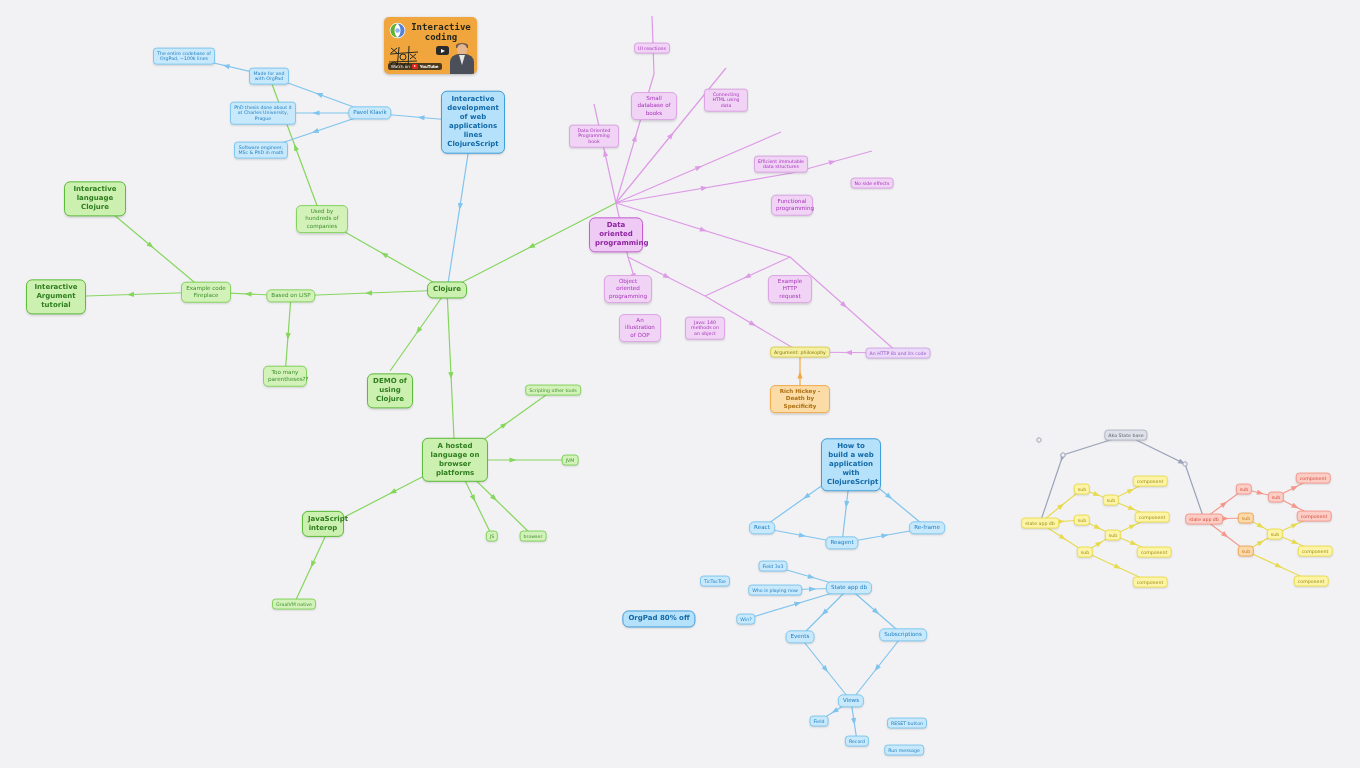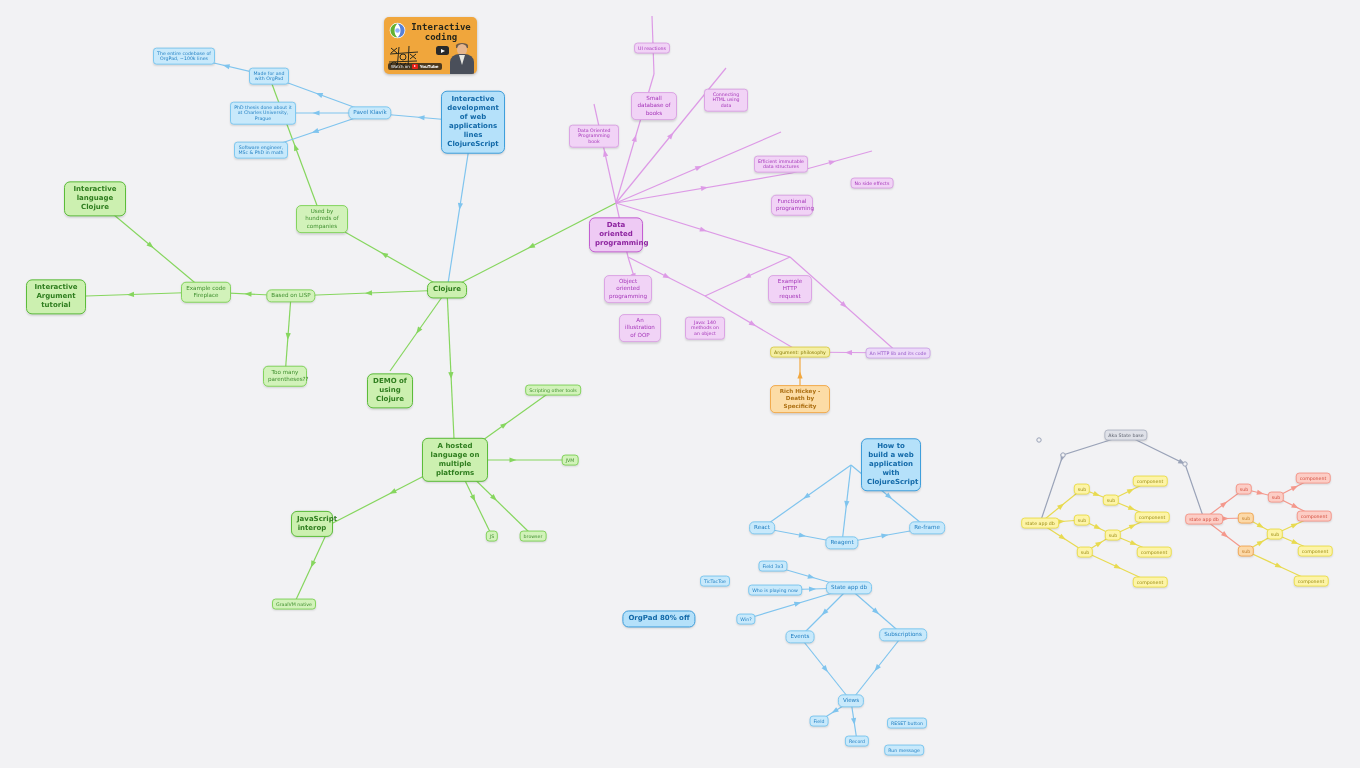--- a/index.html
+++ b/index.html
@@ -255,33 +255,33 @@
   </div>
 <div class="node green main nowrap" style="left: 447px; top: 290px;">Clojure</div>
     <div class="node green main" style="left: 95px; top: 199px; width: 62px;">Interactive language Clojure</div>
     <div class="node green main" style="left: 56px; top: 297px; width: 60px;">Interactive Argument tutorial</div>
     <div class="node green" style="left: 206px; top: 292px; width: 50px;">Example code Fireplace</div>
     <div class="node green nowrap" style="left: 291px; top: 296px;">Based on LISP</div>
     <div class="node green" style="left: 285px; top: 376px; width: 44px;">Too many parentheses??</div>
     <div class="node green" style="left: 322px; top: 219px; width: 52px;">Used by hundreds of companies</div>
     <div class="node green main" style="left: 390px; top: 371px; width: 46px; margin-top: 20px;">DEMO of using Clojure</div>
     <div class="node green tiny nowrap" style="left: 553px; top: 390px;">Scripting other tools</div>
-    <div class="node green main" style="left: 455px; top: 460px; width: 66px;">A hosted language on multiple platforms</div>
+    <div class="node green main" style="left: 455px; top: 460px; width: 66px;">A hosted language on browser platforms</div>
     <div class="node green tiny nowrap" style="left: 570px; top: 460px;">JVM</div>
     <div class="node green tiny nowrap" style="left: 492px; top: 536px;">JS</div>
     <div class="node green tiny nowrap" style="left: 533px; top: 536px;">browser</div>
-    <div class="node green main" style="left: 312px; top: 524px; width: 42px;">JavaScript interop</div>
+    <div class="node green main" style="left: 323px; top: 524px; width: 42px;">JavaScript interop</div>
     <div class="node green tiny nowrap" style="left: 294px; top: 604px;">GraalVM native</div>
     <div class="node blue tiny" style="left: 184px; top: 56px; width: 62px;">The entire codebase of OrgPad, ~100k lines</div>
     <div class="node blue tiny" style="left: 269px; top: 76px; width: 40px;">Made for and with OrgPad</div>
     <div class="node blue tiny" style="left: 263px; top: 113px; width: 66px;">PhD thesis done about it at Charles University, Prague</div>
     <div class="node blue nowrap" style="left: 370px; top: 113px;">Pavel Klavík</div>
     <div class="node blue tiny" style="left: 261px; top: 150px; width: 54px;">Software engineer, MSc &amp; PhD in math</div>
     <div class="node blue main" style="left: 473px; top: 122px; width: 64px;">Interactive development of web applications lines ClojureScript</div>
-    <div class="node blue main" style="left: 851px; top: 465px; width: 60px; margin-left: 40px;">How to build a web application with ClojureScript</div>
+    <div class="node blue main" style="left: 851px; top: 465px; width: 60px;">How to build a web application with ClojureScript</div>
     <div class="node blue nowrap" style="left: 762px; top: 528px;">React</div>
     <div class="node blue nowrap" style="left: 842px; top: 543px;">Reagent</div>
     <div class="node blue nowrap" style="left: 927px; top: 528px;">Re-frame</div>
     <div class="node blue tiny nowrap" style="left: 773px; top: 566px;">Field 3x3</div>
     <div class="node blue tiny nowrap" style="left: 715px; top: 581px;">TicTacToe</div>
     <div class="node blue tiny nowrap" style="left: 775px; top: 590px;">Who is playing now</div>
     <div class="node blue nowrap" style="left: 849px; top: 588px;">State app db</div>
     <div class="node blue tiny nowrap" style="left: 746px; top: 619px;">Win?</div>
     <div class="node blue main nowrap" style="left: 659px; top: 619px;">OrgPad 80% off</div>
     <div class="node blue nowrap" style="left: 800px; top: 637px;">Events</div>

